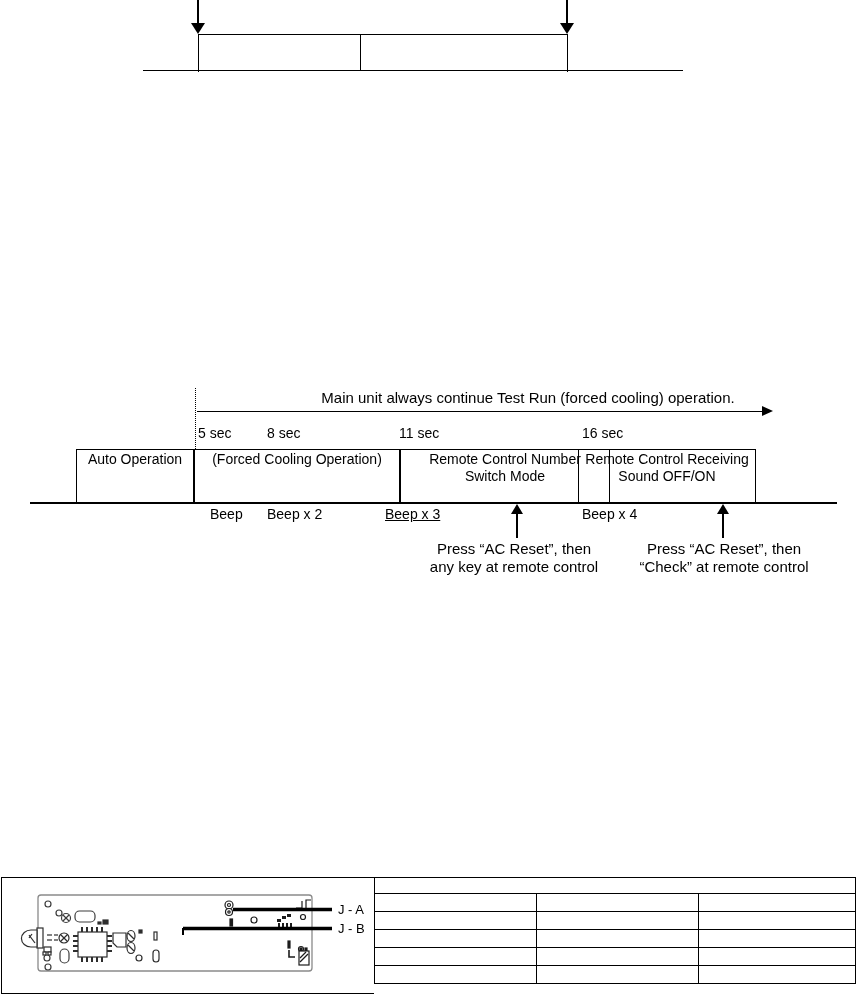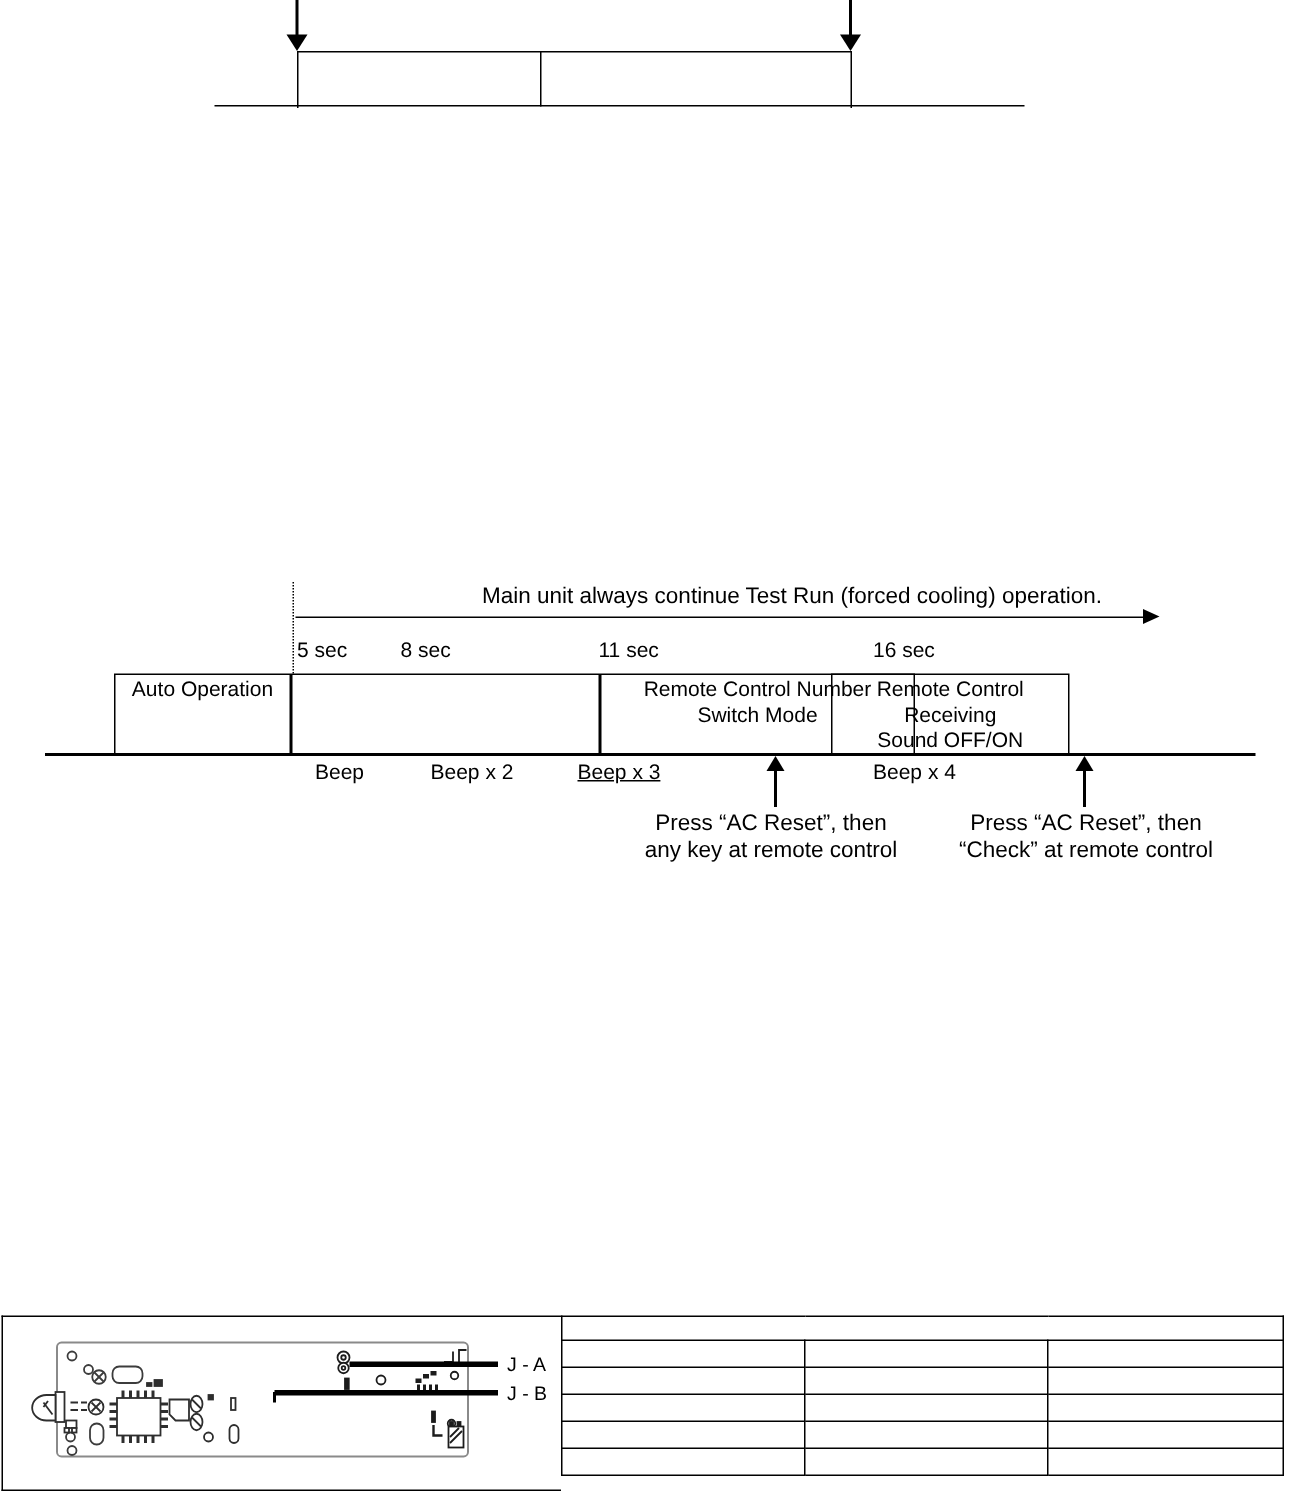--- a/index.html
+++ b/index.html
@@ -59,34 +59,35 @@
 <div class="abs time-label" style="left:198px;">5 sec</div>
 <div class="abs time-label" style="left:267px;">8 sec</div>
 <div class="abs time-label" style="left:399px;">11 sec</div>
 <div class="abs time-label" style="left:582px;">16 sec</div>
 
 <div class="abs phase-box" style="left:76px;width:118px;">
   <div>Auto Operation</div>
   <div></div>
 </div>
 <div class="abs phase-box" style="left:194px;width:206px;">
+  <div>(Forced Cooling Operation)</div>
 </div>
 <div class="abs phase-box" style="left:400px;width:210px;">
   <div>Remote Control Number</div>
   <div>Switch Mode</div>
 </div>
-<div class="abs phase-box" style="left:554px;width:159px;">
+<div class="abs phase-box" style="left:578px;width:178px;">
   <div>Remote Control Receiving</div>
   <div>Sound OFF/ON</div>
 </div>
 
 <div class="abs m-baseline"></div>
 
 <div class="abs beep-label" style="left:198px;margin-left:12px;">Beep</div>
-<div class="abs beep-label" style="left:267px;margin-left:20px;">Beep x 2</div>
+<div class="abs beep-label" style="left:267px;">Beep x 2</div>
 <div class="abs beep-label" style="left:385px;text-decoration:underline;">Beep x 3</div>
 <div class="abs beep-label" style="left:582px;">Beep x 4</div>
 
 <div class="abs up-head" style="left:511px;"></div>
 <div class="abs up-stem" style="left:516px;"></div>
 <div class="abs up-head" style="left:717px;"></div>
 <div class="abs up-stem" style="left:722px;"></div>
 
 <div class="abs annotation" style="left:514px;">
   <div>Press “AC Reset”, then</div>

